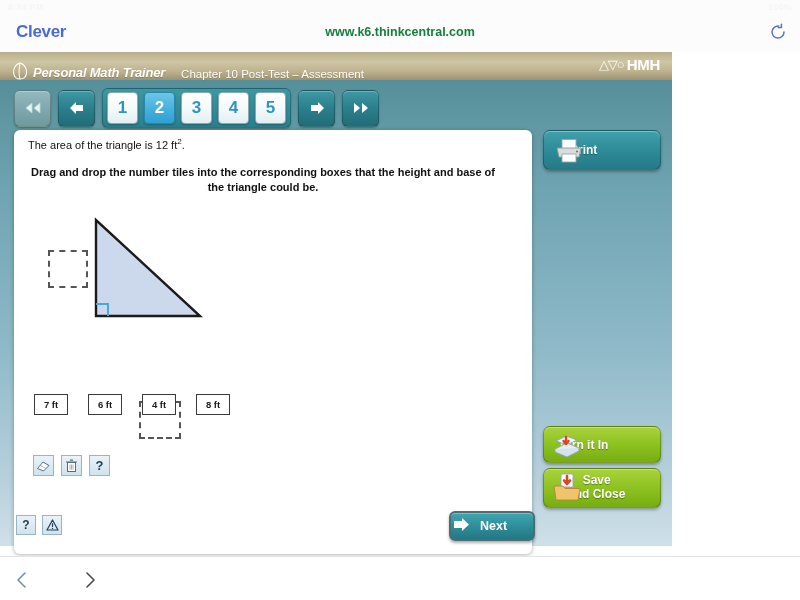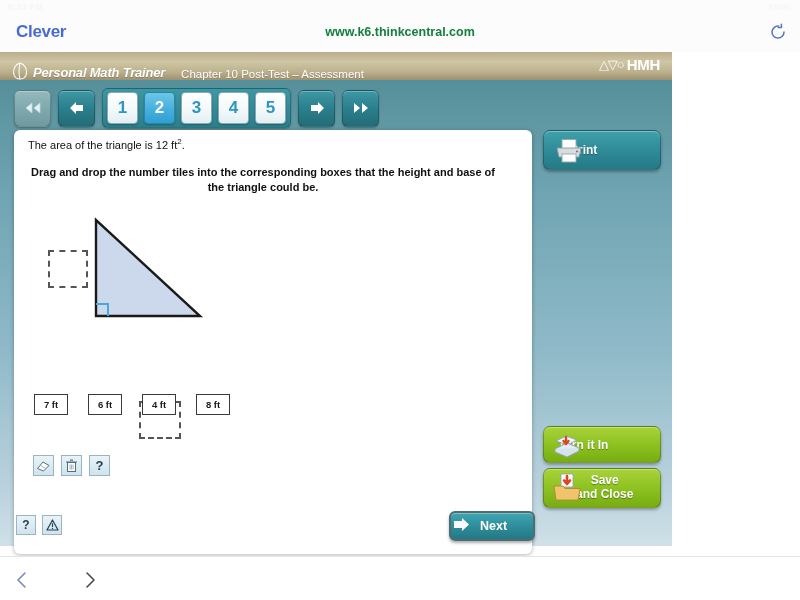--- a/index.html
+++ b/index.html
@@ -154,21 +154,21 @@
   #print-button .lbl { margin-left: 20px; }
   #turn-in-button {
     left: 543px; top: 426px; width: 118px; height: 37px;
     background: linear-gradient(180deg,#a9d23b 0%, #8dc221 50%, #77ad11 100%);
     padding-left: 6px;
   }
   #turn-in-button .lbl { margin-left: 8px; }
   #save-close-button {
     left: 543px; top: 468px; width: 118px; height: 40px;
     background: linear-gradient(180deg,#a9d23b 0%, #8dc221 50%, #77ad11 100%);
-    padding-left: 24px;
+    padding-left: 16px;
   }
   #save-close-button .lbl { margin-left: 8px; line-height: 1.15; text-align: center; }
 
   
   .bottombar {
     position: absolute; left: 0; top: 452px; width: 672px; height: 42px;
     display: flex; align-items: center;
   }
   .bb-icons { position: absolute; left: 16px; display: flex; gap: 6px; }
   .bb-icon {

